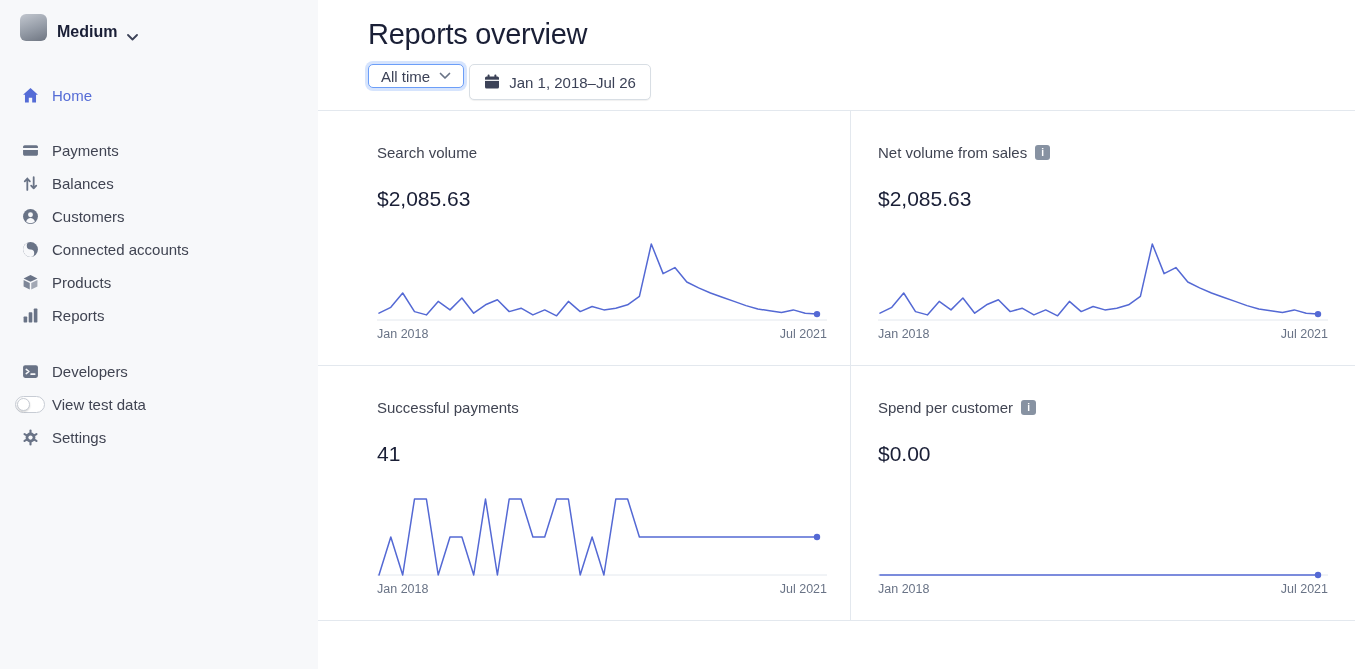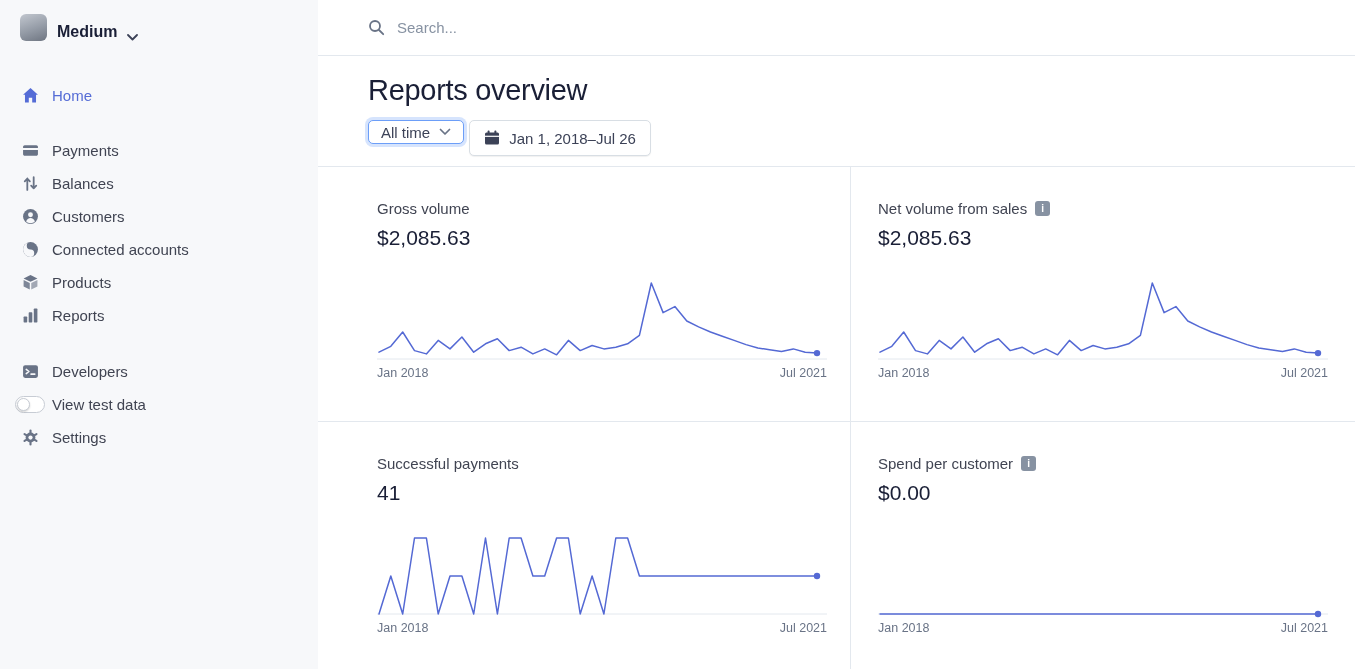--- a/index.html
+++ b/index.html
@@ -76,21 +76,21 @@
     display:grid; grid-template-columns:532px 1fr; grid-auto-rows:255px;
   }
   .card { padding:33px 24px 0 59px; border-bottom:1px solid #e3e8ee; }
   .card.right { border-left:1px solid #e3e8ee; padding-left:27px; }
   .card-title-row { display:flex; align-items:center; gap:8px; font-size:15px; color:#404452; }
   .info-icon {
     width:15px; height:15px; border-radius:3px; background:#8792a2; color:#fff;
     font-size:10px; font-weight:700; font-style:normal;
     display:inline-flex; align-items:center; justify-content:center; cursor:pointer;
   }
-  .card-value { margin-top:9px; font-size:21px; color:#1a1f36; }
+  .card-value { margin-top:26px; font-size:21px; color:#1a1f36; }
   .chart { margin-top:26px; width:450px; height:88px; }
   .axis {
     width:450px; display:flex; justify-content:space-between;
     font-size:12.5px; color:#697386; margin-top:2px;
   }
 </style>
 </head>
 <body>
 
 <div class="app">
@@ -208,29 +208,20 @@
               </g>
             </svg>
         </span>
         <span>Settings</span>
       </div>
     </nav>
   </aside>
 
   <main>
 
-    <div class="searchbar">
-      <span style="display:flex;">
-        <svg width="17" height="17" viewBox="0 0 17 17">
-            <circle cx="7" cy="7" r="5" fill="none" stroke="#697386" stroke-width="1.8"></circle>
-            <line x1="11" y1="11" x2="15.2" y2="15.2" stroke="#697386" stroke-width="1.8" stroke-linecap="round"></line>
-          </svg>
-      </span>
-      <input type="text" placeholder="Search..." style="">
-    </div>
 
     <div class="content-head">
       <h1>Reports overview</h1>
       <div class="filters">
         <button class="range-btn">
           <span>All time</span>
           <span style="display:flex;">
             <svg width="12" height="8" viewBox="0 0 12 8">
                 <path d="M1.5 1.5l4.5 4.5 4.5-4.5" fill="none" stroke="#697386" stroke-width="1.7" stroke-linecap="round" stroke-linejoin="round"></path>
               </svg>
@@ -247,21 +238,21 @@
           </span>
           <span>Jan 1, 2018–Jul 26</span>
         </button>
       </div>
     </div>
 
     <div class="cards">
 
       <section class="card">
         <div class="card-title-row">
-          <span class="card-title">Gross volume</span>
+          <span class="card-title">Search volume</span>
         </div>
         <div class="card-value">$2,085.63</div>
         <div class="chart"><svg width="450" height="88">
               <line x1="0" y1="83" x2="450" y2="83" stroke="#e3e8ee" stroke-width="1"></line>
               <polyline points="2.0,76.2 13.8,70.3 25.7,56.0 37.5,74.6 49.4,77.9 61.2,64.4 73.0,72.9 84.9,61.0 96.7,76.2 108.5,67.8 120.4,62.7 132.2,74.6 144.1,71.2 155.9,77.9 167.7,72.9 179.6,78.8 191.4,64.4 203.2,74.6 215.1,69.5 226.9,72.9 238.8,71.2 250.6,67.8 262.4,59.4 274.3,7.0 286.1,36.6 297.9,30.6 309.8,45.0 321.6,50.9 333.5,56.0 345.3,60.2 357.1,64.4 369.0,68.6 380.8,72.0 392.6,73.7 404.5,75.4 416.3,72.9 428.2,76.2 440.0,77.1" fill="none" stroke="#5469d4" stroke-width="1.5" stroke-linejoin="round" stroke-linecap="round"></polyline>
               <circle cx="440.0" cy="77.1" r="3.2" fill="#5469d4"></circle>
             </svg></div>
         <div class="axis">
           <span>Jan 2018</span>
           <span>Jul 2021</span>

